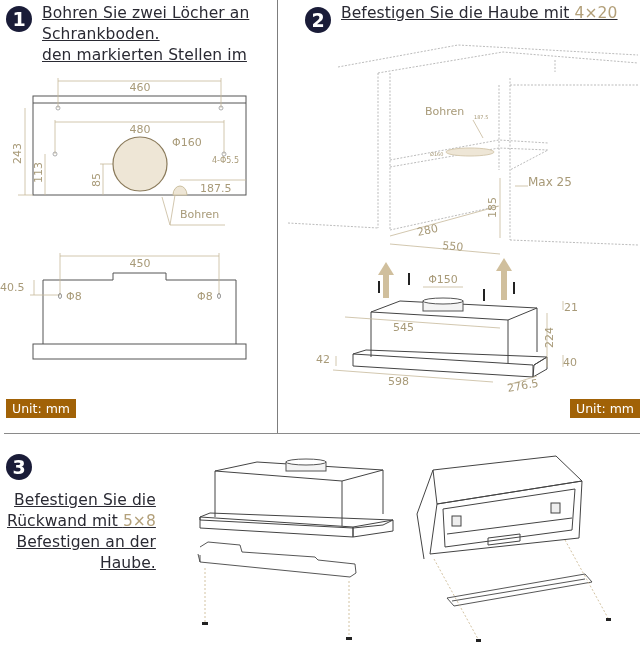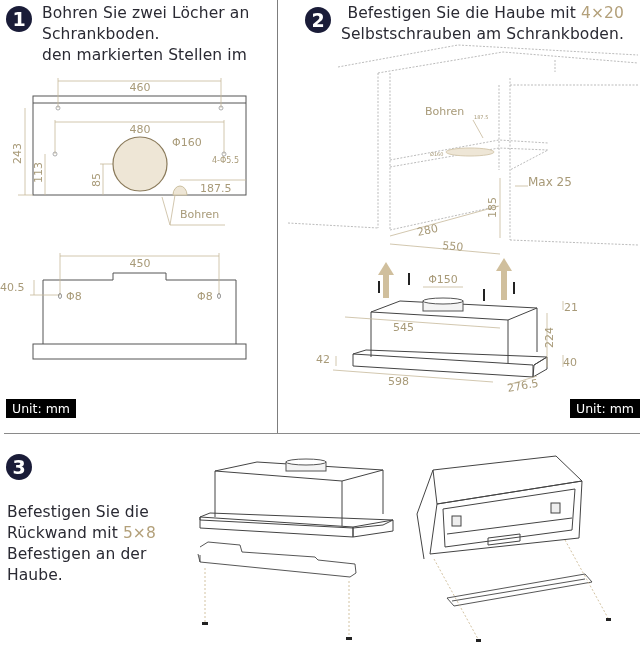--- a/index.html
+++ b/index.html
@@ -7,23 +7,23 @@
          font-family: "DejaVu Sans", "Liberation Sans", sans-serif; color: #1f1f2e; }
   .panel { position: absolute; }
   #panel-1 { left: 0; top: 0; width: 277px; height: 433px; }
   #panel-2 { left: 278px; top: 0; width: 362px; height: 433px; }
   #panel-3 { left: 0; top: 434px; width: 640px; height: 213px; }
   .vdivider { position: absolute; left: 277px; top: 0; width: 1px; height: 433px; background: #7d7d7d; }
   .hdivider { position: absolute; left: 4px; top: 433px; width: 636px; height: 1px; background: #8a8a8a; }
   .step-badge { position: absolute; width: 26px; height: 26px; border-radius: 50%;
                 background: #1a1c38; color: #fff; font-weight: bold; font-size: 19px;
                 display: flex; align-items: center; justify-content: center; }
-  .step-text { position: absolute; font-size: 15.5px; line-height: 21px; color: #2a2a33; letter-spacing: 0.1px; }
+  .step-text { position: absolute; font-size: 15.5px; line-height: 21px; color: #2a2a33; letter-spacing: 0.1px; text-decoration: underline; }
   .accent { color: #b3a07a; }
-  .unit-badge { position: absolute; background: #000000; color: #fff; font-size: 12.5px;
+  .unit-badge { position: absolute; background: #a16207; color: #fff; font-size: 12.5px;
                 padding: 2px 6px; line-height: 15px; font-family: "DejaVu Sans", sans-serif; }
   svg text { font-family: "DejaVu Sans", "Liberation Sans", sans-serif; }
 </style>
 </head>
 <body>
 
 <div class="panel" id="panel-1">
   <div class="step-badge" style="left:6px; top:6px;">1</div>
   <div class="step-text" style="left:42px; top:3px;">
     <div>Bohren Sie zwei Löcher an</div>
@@ -97,21 +97,20 @@
   </svg>
   <div class="unit-badge" style="left:6px; top:399px;">Unit: mm</div>
 </div>
 
 <div class="vdivider"></div>
 
 <div class="panel" id="panel-2">
   <div class="step-badge" style="left:27px; top:7px;">2</div>
   <div class="step-text" style="left:63px; top:3px;text-align:right;">
     <div><span>Befestigen Sie die Haube mit </span><span class="accent">4×20</span></div>
-    <div>Selbstschrauben am Schrankboden.</div>
   </div>
 
   <svg width="362" height="433" style="position:absolute;left:0;top:0;">
 
     <g fill="none" stroke="#aaa" stroke-width="0.8" stroke-dasharray="2,1.5">
       <polyline points="60,67 180,45 360,55"></polyline>
       <polyline points="100,73 225,52 360,63"></polyline>
       <line x1="100" y1="73" x2="100" y2="228"></line>
       <line x1="112" y1="73" x2="112" y2="230"></line>
       <line x1="232" y1="78" x2="232" y2="240"></line>
@@ -191,21 +190,21 @@
       <text x="0" y="0" transform="translate(230,392) rotate(-10)">276.5</text>
     </g>
   </svg>
   <div class="unit-badge" style="left:292px; top:399px;">Unit: mm</div>
 </div>
 
 <div class="hdivider"></div>
 
 <div class="panel" id="panel-3">
   <div class="step-badge" style="left:6px; top:20px;">3</div>
-  <div class="step-text" style="left:7px; top:68px;">
+  <div class="step-text" style="left:7px; top:56px;text-align:right;">
     <div>Befestigen Sie die</div>
     <div><span>Rückwand mit </span><span class="accent">5×8</span></div>
     <div>Befestigen an der</div>
     <div>Haube.</div>
   </div>
 
   <svg width="640" height="213" style="position:absolute;left:0;top:0;">
 
     <g fill="none" stroke="#444" stroke-width="1">
       <polygon points="215,37 257,28 383,36 342,47"></polygon>

